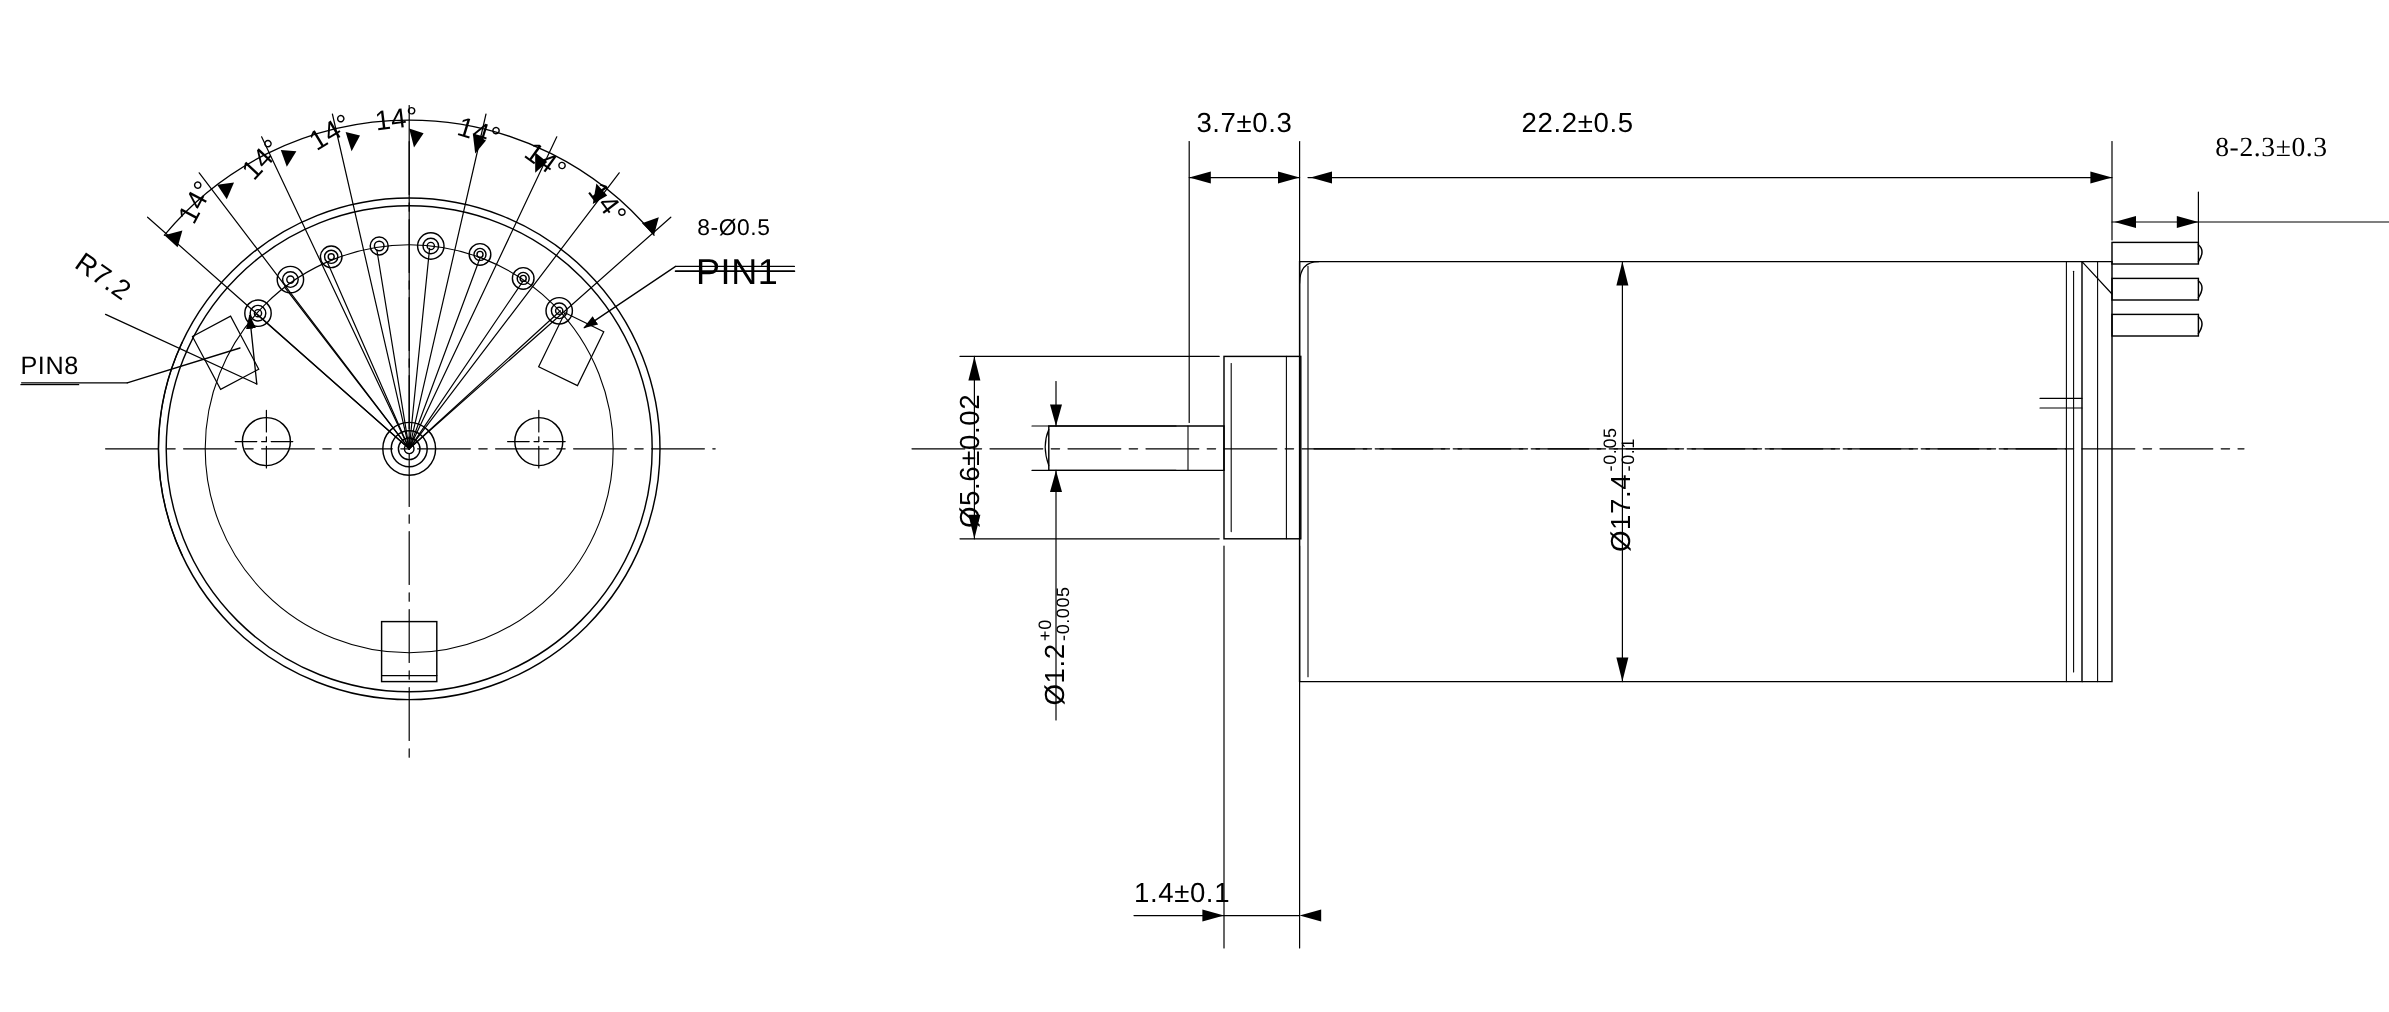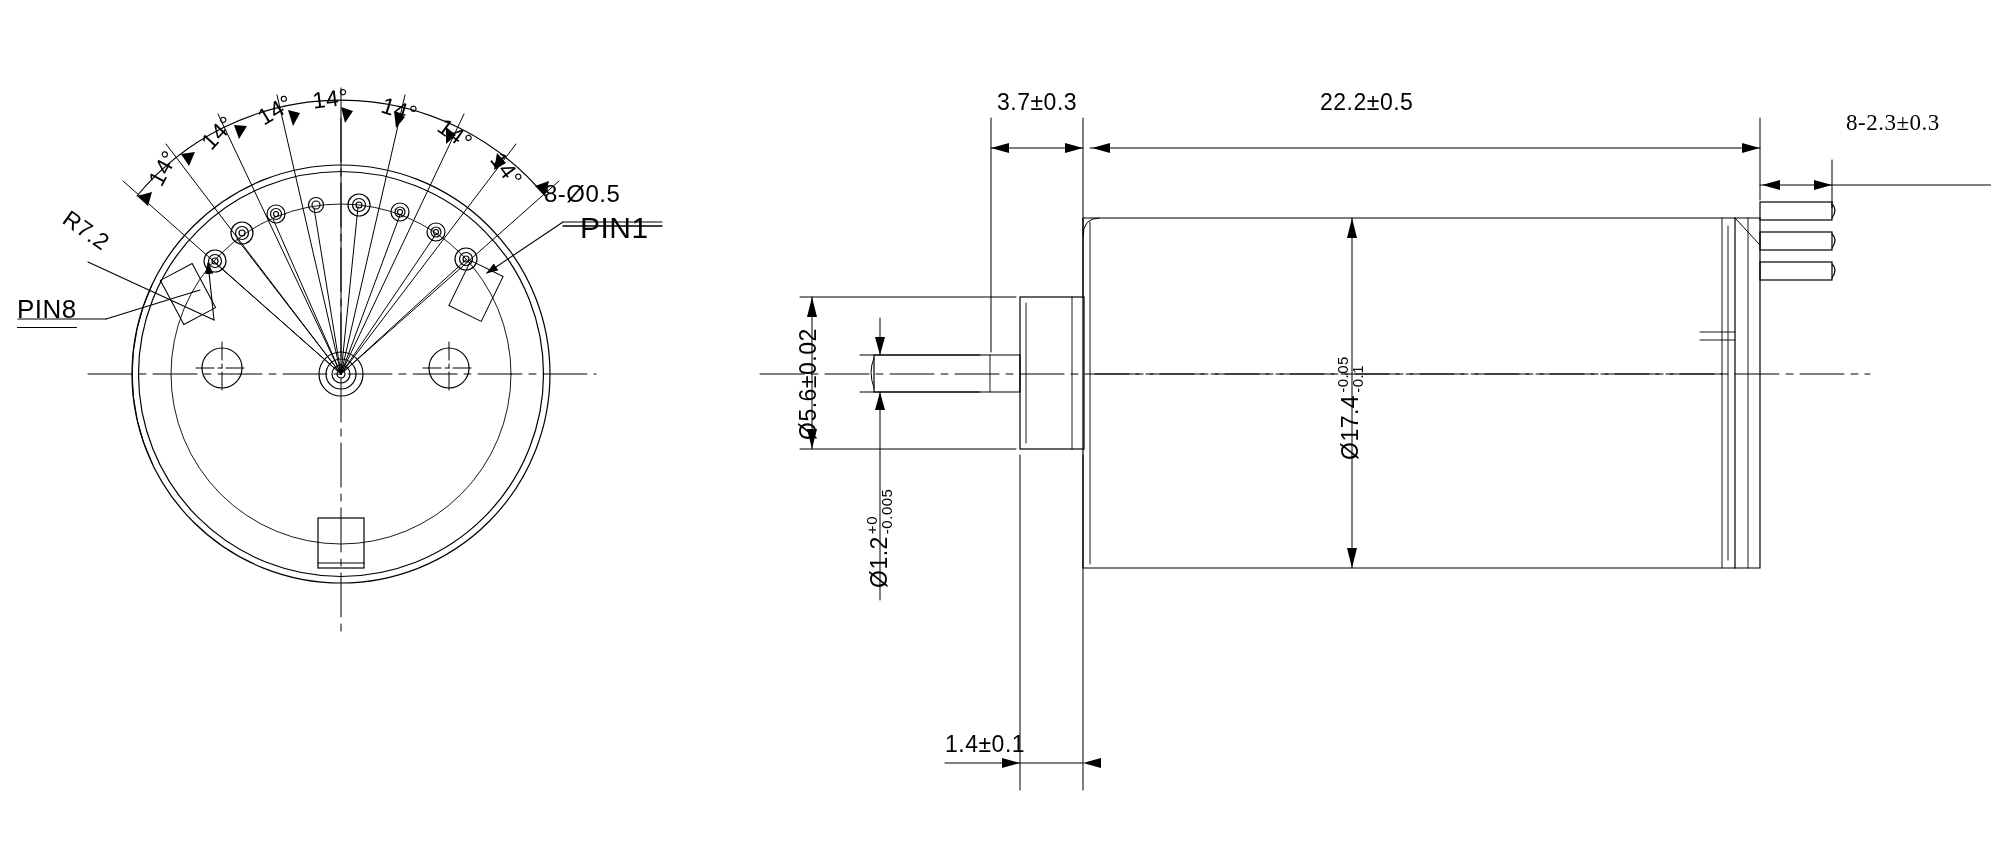--- a/index.html
+++ b/index.html
@@ -6,21 +6,21 @@
   body{width:1991px;height:843px;position:relative;overflow:hidden;
        font-family:"Liberation Sans",sans-serif;color:#000;}
   #sheet{position:absolute;left:0;top:0;width:1991px;height:843px;}
   svg{display:block;}
   .lbl{position:absolute;white-space:nowrap;color:#000;
        font-family:"Liberation Sans",sans-serif;letter-spacing:0.5px;}
   .dim{font-size:23px;}
   .tol{font-size:15px;line-height:1.02;display:inline-block;
        vertical-align:middle;text-align:left;}
   .tolwrap{display:inline-flex;align-items:center;}
-  .pin{font-size:26px;border-bottom:1.6px solid #000;padding-bottom:2px;}
+  .pin{font-size:21px;border-bottom:1.6px solid #000;padding-bottom:2px;}
 </style>
 </head>
 <body>
 
 <div id="sheet">
 
 <svg width="1991" height="843" viewBox="0 0 1991 843">
   <defs>
     <marker id="ah" markerWidth="13" markerHeight="9" refX="12" refY="4.5" orient="auto">
       <path d="M0,0 L13,4.5 L0,9 z" fill="#000"></path>
@@ -308,29 +308,29 @@
 
 <div class="lbl dim" style="left:506px;top:147px;transform:rotate(53deg);transform-origin:0 0;">
   <span>14°</span></div>
 
 <div class="lbl dim" style="left:73px;top:205px;transform:rotate(35deg);transform-origin:0 0;">
   <span>R7.2</span></div>
 
 <div class="lbl pin" style="left:17px;top:294px;">
   <span>PIN8</span></div>
 
-<div class="lbl" style="left:544px;top:180px;font-size:24px;">
+<div class="lbl" style="left:581px;top:180px;font-size:19px;">
   <span>8-Ø0.5</span></div>
 <div class="lbl" style="left:580px;top:211px;font-size:30px;">
   <span>PIN1</span></div>
 
 <div class="lbl dim" style="left:997px;top:89px;">
   <span>3.7±0.3</span></div>
 
-<div class="lbl dim" style="left:1320px;top:89px;">
+<div class="lbl dim" style="left:1268px;top:89px;">
   <span>22.2±0.5</span></div>
 
 <div class="lbl dim" style="left:1846px;top:110px;font-family:Liberation Serif, serif;">
   <span>8-2.3±0.3</span></div>
 
 <div class="lbl" style="left:1335px;top:460px;transform:rotate(-90deg);transform-origin:0 0;font-size:23px;">
   <span class="tolwrap">
     <span>Ø17.4</span>
     <span class="tol" style="margin-left:2px;">
       <div>-0.05</div>

